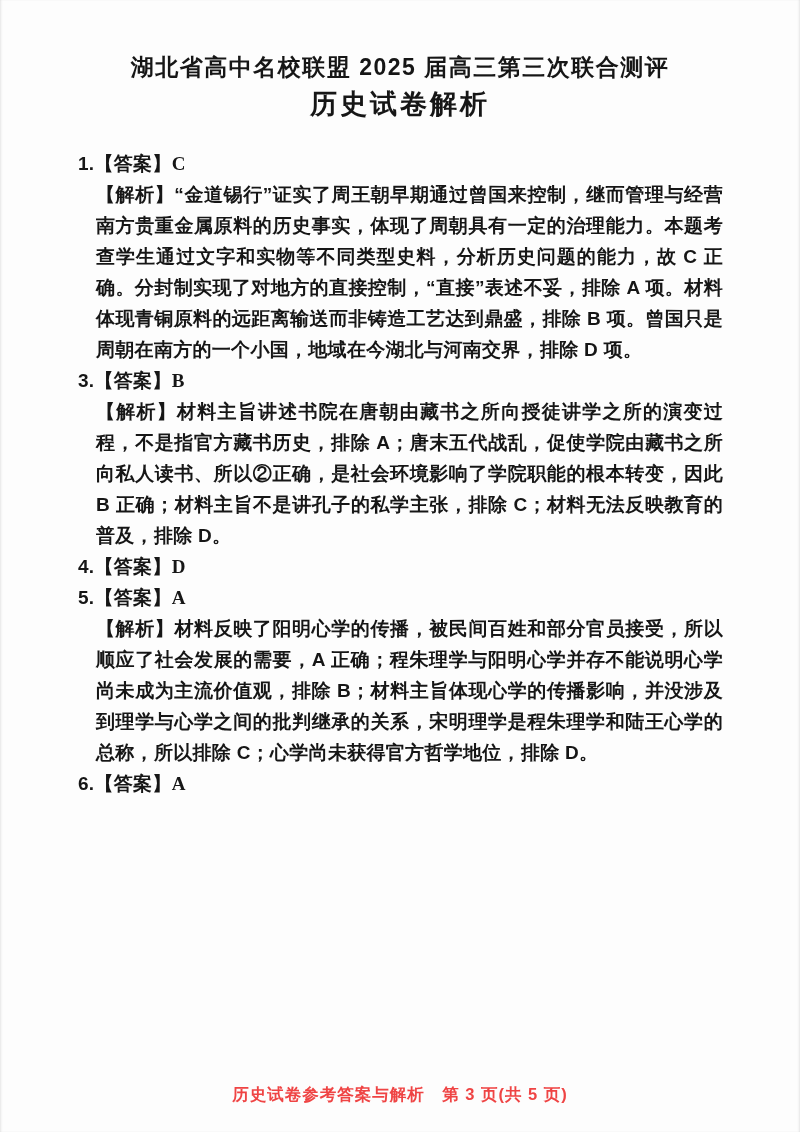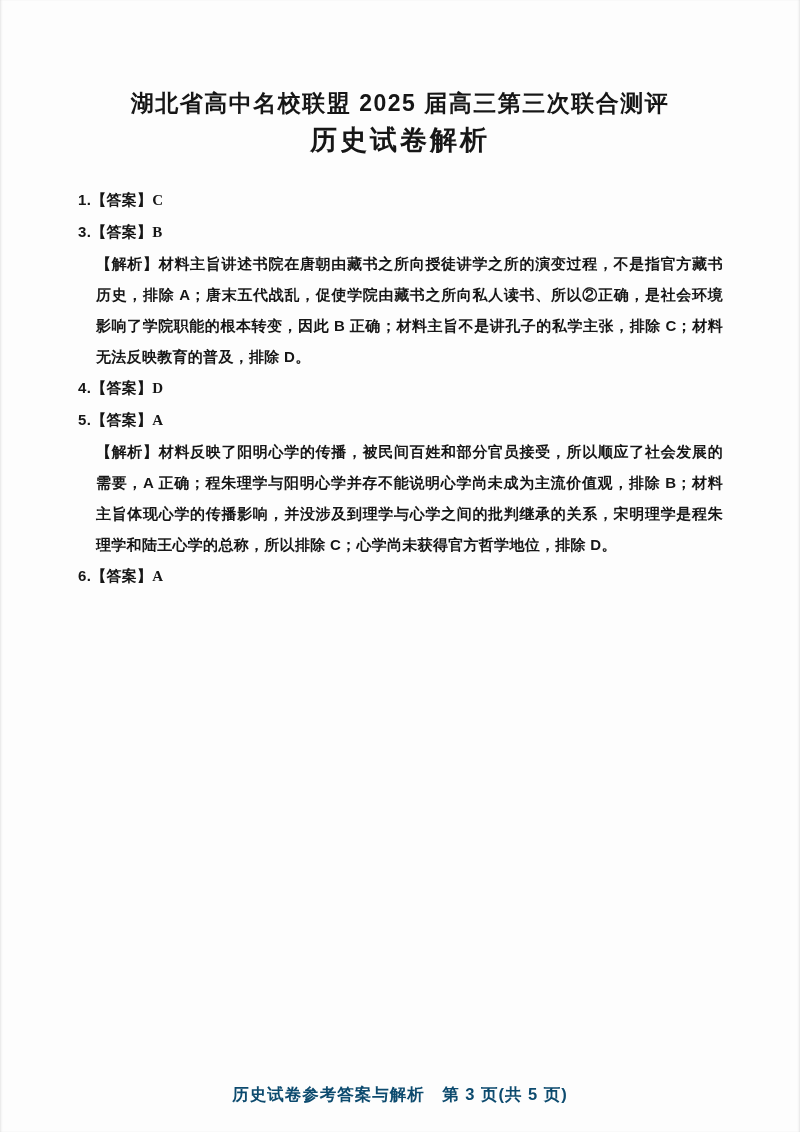--- a/index.html
+++ b/index.html
@@ -18,21 +18,21 @@
   }
   .page {
     width: 800px;
     height: 1132px;
     position: relative;
     background: #fdfdfd;
     box-shadow: inset 2px 0 3px -2px #cccccc, inset -2px 0 3px -2px #cccccc;
     box-sizing: border-box;
   }
   header {
-    padding-top: 88px;
+    padding-top: 52px;
     text-align: center;
   }
   .title {
     font-size: 23px;
     font-weight: 700;
     letter-spacing: 1.5px;
     line-height: 30px;
     margin: 0;
   }
   .subtitle {
@@ -42,21 +42,21 @@
     line-height: 44px;
     margin: 0;
     text-align: center;
   }
   main {
     margin: 22px 78px 0 78px;
     width: 645px;
   }
   .answer-block {
     padding-left: 18px;
-    font-size: 15px;
+    font-size: 19px;
     font-weight: 700;
     line-height: 31px;
     text-align: justify;
     letter-spacing: 0.3px;
   }
   .answer-line {
     text-indent: -18px;
     text-align: left;
   }
   .answer-line .bracket-label,
@@ -69,37 +69,38 @@
   }
   footer {
     position: absolute;
     left: 0;
     bottom: 26px;
     width: 100%;
     text-align: center;
     font-size: 16.5px;
     font-weight: 700;
     letter-spacing: 1px;
-    color: #0c4a6e;
+    color: #ef4444;
   }
 </style>
 </head>
 <body>
 
 <div class="page">
 
   <header>
     <h1 class="title">湖北省高中名校联盟 2025 届高三第三次联合测评</h1>
     <h2 class="subtitle">历史试卷解析</h2>
   </header>
 
   <main>
 
     <div class="answer-block">
       <div class="answer-line"><span>1.</span><span class="bracket-label">【答案】</span><span class="answer-value">C</span></div>
+      <div class="analysis-paragraph"><span class="bracket-label">【解析】</span><span>“金道锡行”证实了周王朝早期通过曾国来控制，继而管理与经营南方贵重金属原料的历史事实，体现了周朝具有一定的治理能力。本题考查学生通过文字和实物等不同类型史料，分析历史问题的能力，故 C 正确。分封制实现了对地方的直接控制，“直接”表述不妥，排除 A 项。材料体现青铜原料的远距离输送而非铸造工艺达到鼎盛，排除 B 项。曾国只是周朝在南方的一个小国，地域在今湖北与河南交界，排除 D 项。</span></div>
     </div>
 
 
     <div class="answer-block">
       <div class="answer-line"><span>3.</span><span class="bracket-label">【答案】</span><span class="answer-value">B</span></div>
       <div class="analysis-paragraph"><span class="bracket-label">【解析】</span><span>材料主旨讲述书院在唐朝由藏书之所向授徒讲学之所的演变过程，不是指官方藏书历史，排除 A；唐末五代战乱，促使学院由藏书之所向私人读书、所以②正确，是社会环境影响了学院职能的根本转变，因此 B 正确；材料主旨不是讲孔子的私学主张，排除 C；材料无法反映教育的普及，排除 D。</span></div>
     </div>
 
     <div class="answer-block">
       <div class="answer-line"><span>4.</span><span class="bracket-label">【答案】</span><span class="answer-value">D</span></div>

